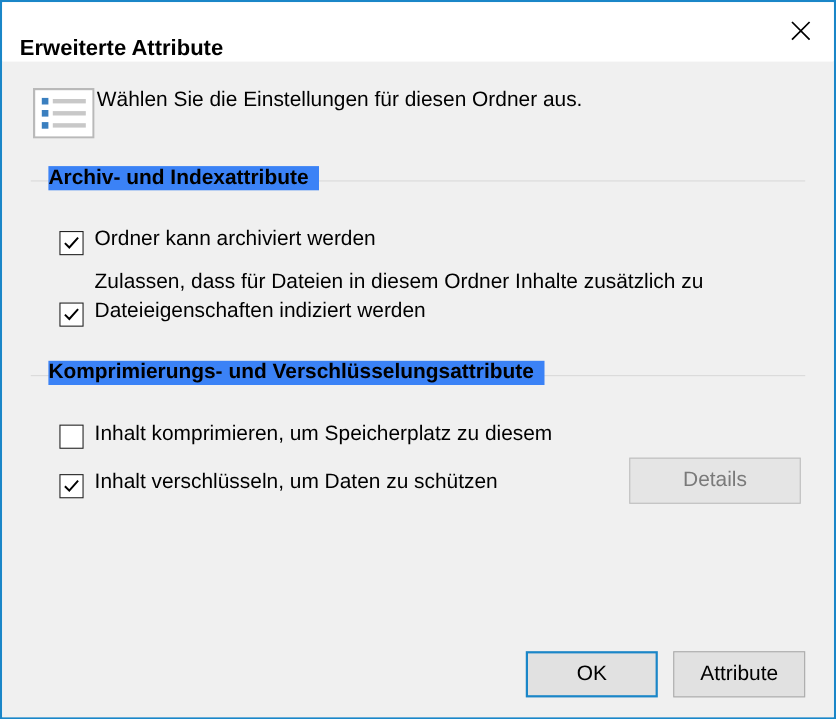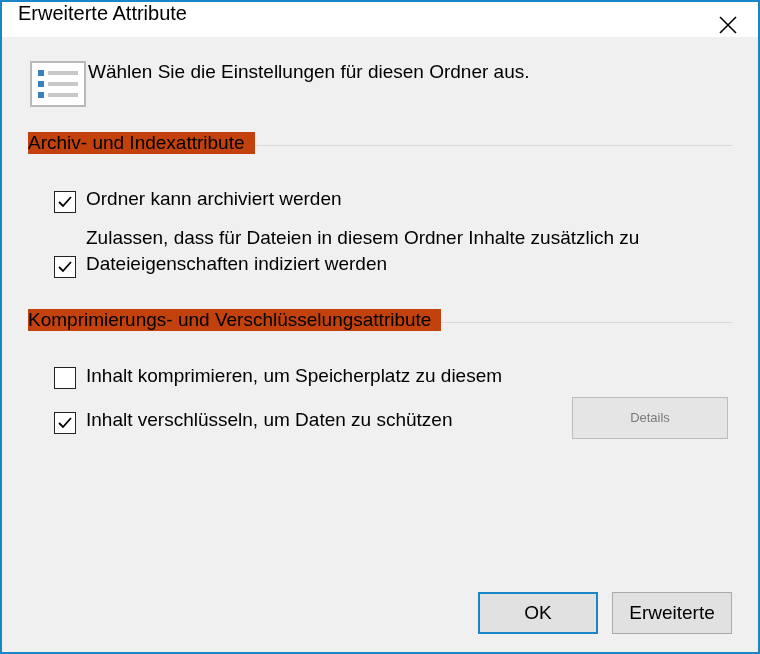--- a/index.html
+++ b/index.html
@@ -15,26 +15,27 @@
   .window {
     box-sizing: border-box;
     width: 760px;
     height: 654px;
     border: 2px solid #1a86c8;
     background: #fff;
     display: flex;
     flex-direction: column;
   }
   .titlebar {
-    height: 35px;
-    display: flex;
-    align-items: flex-start;
+    height: 54px;
+    display: flex;
+    align-items: flex-end;
     padding: 0 0 0 16px;
     background: #fff;
     justify-content: space-between;
+    font-weight: bold;
   }
   .titlebar .title {
     font-size: 20px;
     color: #000;
   }
   .titlebar .close {
     width: 60px;
     height: 50px;
     display: flex;
     align-items: center;
@@ -67,24 +68,25 @@
   .intro .line2 { line-height: 1.45; }
   .group {
     position: relative;
     border-top: 1px solid #d9d9d9;
     padding: 18px 0 10px 0;
     margin-top: 16px;
   }
   .group .group-label {
     position: absolute;
     top: -14px;
-    left: 0;
-    background: #c2410c;
+    left: 16px;
+    background: #3b82f6;
     padding-right: 10px;
     font-size: 19px;
+    font-weight: bold;
   }
   .check-row {
     display: flex;
     align-items: flex-end;
     gap: 10px;
     margin: 12px 0 6px 26px;
   }
   .check-row.first-in-group { margin-top: 22px; }
   .check-box {
     width: 22px;
@@ -111,21 +113,21 @@
     margin-top: 4px;
   }
   .group2-left { flex: 1; }
   .details-btn {
     width: 156px;
     height: 42px;
     border: 1px solid #bdbdbd;
     background: #e5e5e5;
     color: #7a7a7a;
     font-family: inherit;
-    font-size: 13px;
+    font-size: 19px;
     text-align: center;
     line-height: 40px;
     box-sizing: border-box;
     margin-right: 4px;
   }
   .footer {
     display: flex;
     justify-content: flex-end;
     gap: 14px;
     margin-top: auto;
@@ -222,18 +224,18 @@
             </div>
             <div class="check-label">Inhalt verschlüsseln, um Daten zu schützen</div>
           </div>
         </div>
         <div class="details-btn">Details</div>
       </div>
     </div>
 
     <div class="footer">
       <div class="btn default">OK</div>
-      <div class="btn">Erweiterte</div>
+      <div class="btn">Attribute</div>
     </div>
 
   </div>
 
 </div>
 
 </body></html>

